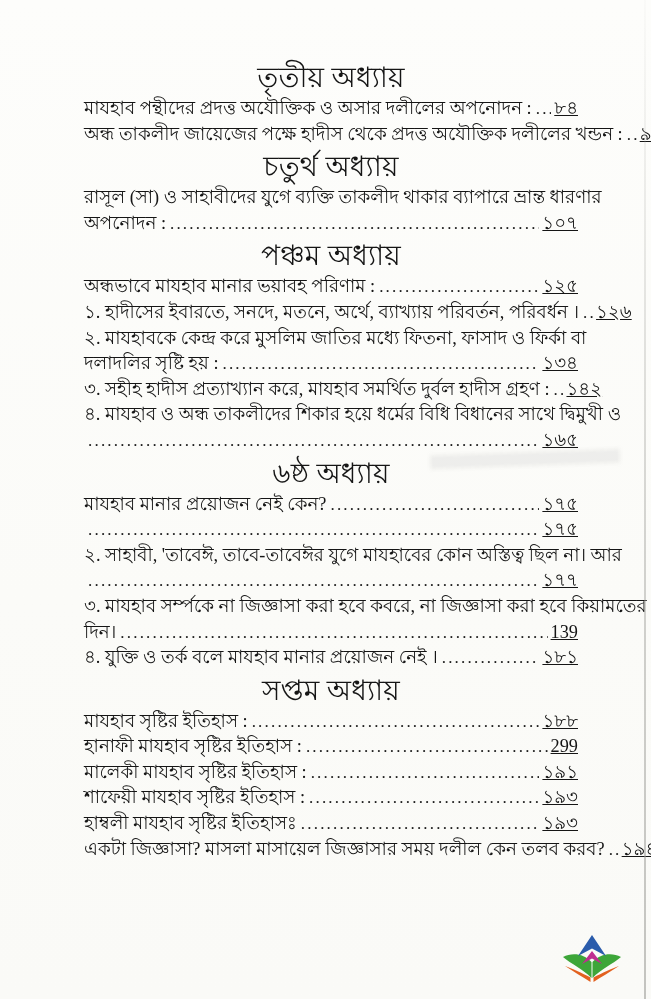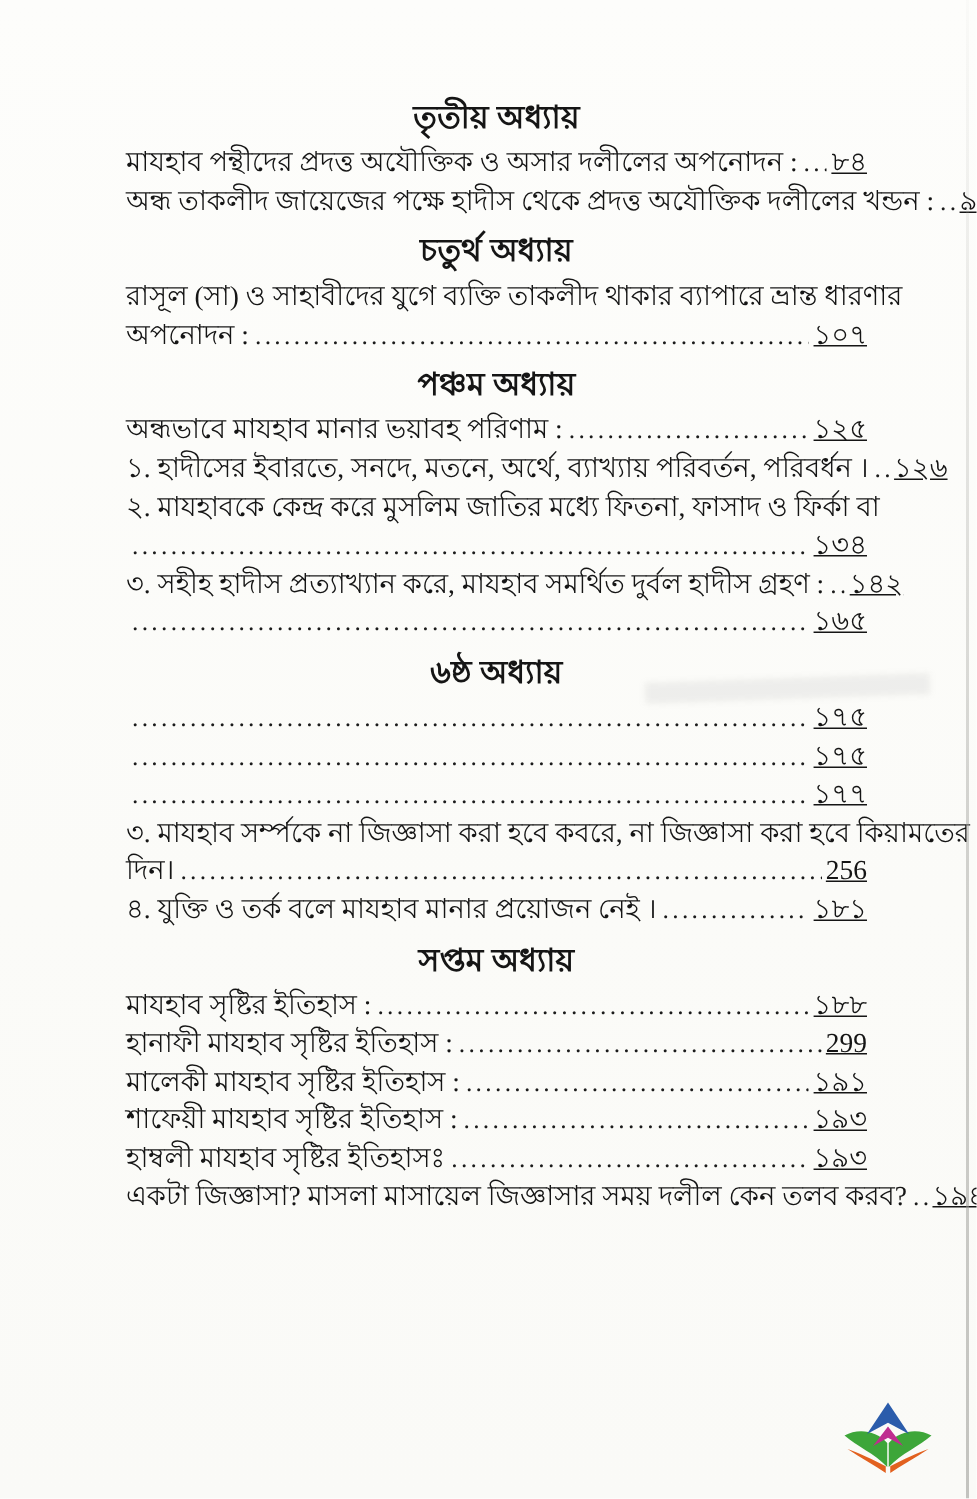--- a/index.html
+++ b/index.html
@@ -34,22 +34,22 @@
     transform: rotate(-2deg);
   }
   .toc {
     position: absolute;
     top: 58px;
     left: 84px;
     width: 494px;
   }
   .chapter-heading {
     text-align: center;
-    font-size: 21px;
-    font-weight: 700;
+    font-size: 28px;
+    font-weight: 400;
     line-height: 28px;
     margin: 6px 0 4px 0;
     letter-spacing: 0.2px;
   }
   .toc-entry { margin: 0; }
   .entry-line {
     display: flex;
     align-items: flex-end;
     font-size: 18.3px;
     line-height: 25.6px;
@@ -126,64 +126,72 @@
         <span class="entry-text">১. হাদীসের ইবারতে, সনদে, মতনে, অর্থে, ব্যাখ্যায় পরিবর্তন, পরিবর্ধন ।</span>
         <span class="dot-leader">............................................................................................................................................................................................................................</span>
         <span class="page-number">১২৬</span>
       </div>
     </div>
     <div class="toc-entry">
       <div class="entry-line">
         <span class="entry-text">২. মাযহাবকে কেন্দ্র করে মুসলিম জাতির মধ্যে ফিতনা, ফাসাদ ও ফির্কা বা</span>
       </div>
       <div class="entry-line">
+        <span class="entry-text">দলাদলির সৃষ্টি হয় :</span>
         <span class="dot-leader">............................................................................................................................................................................................................................</span>
         <span class="page-number">১৩৪</span>
       </div>
     </div>
     <div class="toc-entry">
       <div class="entry-line">
         <span class="entry-text">৩. সহীহ হাদীস প্রত্যাখ্যান করে, মাযহাব সমর্থিত দুর্বল হাদীস গ্রহণ :</span>
         <span class="dot-leader">............................................................................................................................................................................................................................</span>
         <span class="page-number">১৪২</span>
       </div>
     </div>
     <div class="toc-entry">
       <div class="entry-line">
+        <span class="entry-text">৪. মাযহাব ও অন্ধ তাকলীদের শিকার হয়ে ধর্মের বিধি বিধানের সাথে দ্বিমুখী ও</span>
+      </div>
+      <div class="entry-line">
         <span class="dot-leader">............................................................................................................................................................................................................................</span>
         <span class="page-number">১৬৫</span>
       </div>
     </div>
     <div class="chapter-heading">৬ষ্ঠ অধ্যায়</div>
     <div class="toc-entry">
       <div class="entry-line">
+        <span class="entry-text">মাযহাব মানার প্রয়োজন নেই কেন?</span>
         <span class="dot-leader">............................................................................................................................................................................................................................</span>
         <span class="page-number">১৭৫</span>
       </div>
     </div>
     <div class="toc-entry">
       <div class="entry-line">
         <span class="dot-leader">............................................................................................................................................................................................................................</span>
         <span class="page-number">১৭৫</span>
       </div>
     </div>
     <div class="toc-entry">
       <div class="entry-line">
+        <span class="entry-text">২. সাহাবী, 'তাবেঈ, তাবে-তাবেঈর যুগে মাযহাবের কোন অস্তিত্ব ছিল না। আর</span>
+      </div>
+      <div class="entry-line">
         <span class="dot-leader">............................................................................................................................................................................................................................</span>
         <span class="page-number">১৭৭</span>
       </div>
     </div>
     <div class="toc-entry">
       <div class="entry-line">
         <span class="entry-text">৩. মাযহাব সর্ম্পকে না জিজ্ঞাসা করা হবে কবরে, না জিজ্ঞাসা করা হবে কিয়ামতের</span>
       </div>
       <div class="entry-line">
         <span class="entry-text">দিন।</span>
         <span class="dot-leader">............................................................................................................................................................................................................................</span>
-        <span class="page-number">256</span>
+        <span class="page-number">139</span>
       </div>
     </div>
     <div class="toc-entry">
       <div class="entry-line">
         <span class="entry-text">৪. যুক্তি ও তর্ক বলে মাযহাব মানার প্রয়োজন নেই ।</span>
         <span class="dot-leader">............................................................................................................................................................................................................................</span>
         <span class="page-number">১৮১</span>
       </div>
     </div>
     <div class="chapter-heading">সপ্তম অধ্যায়</div>

